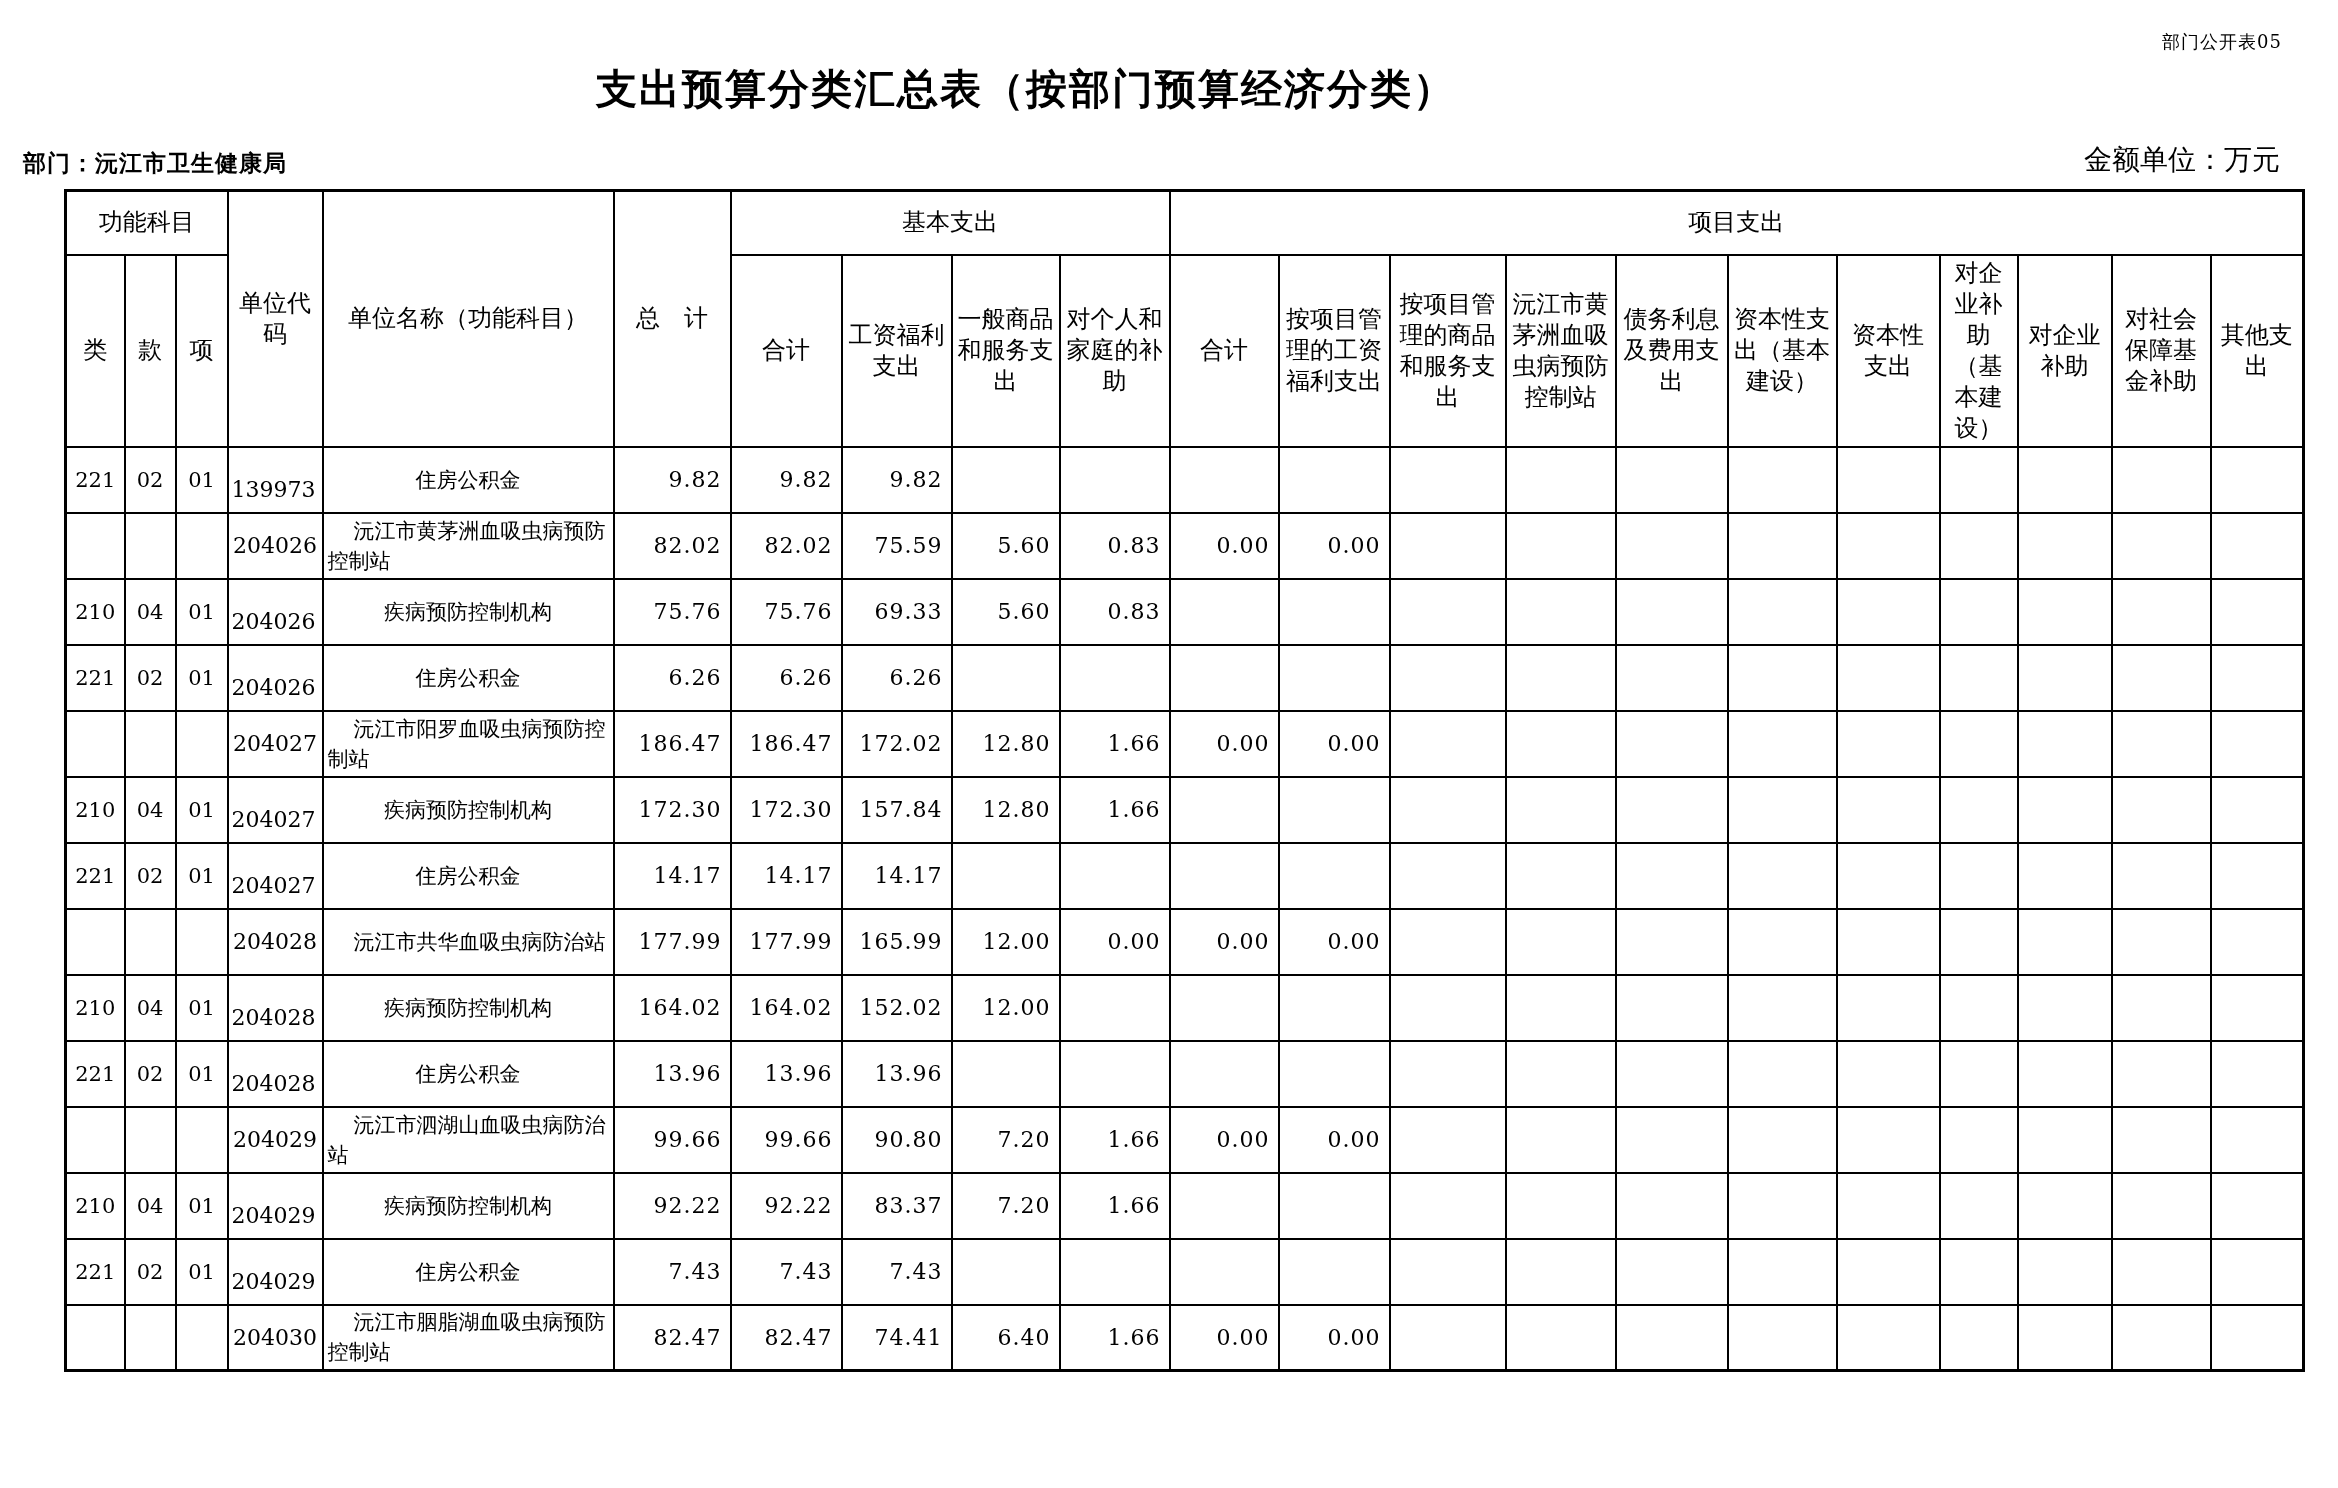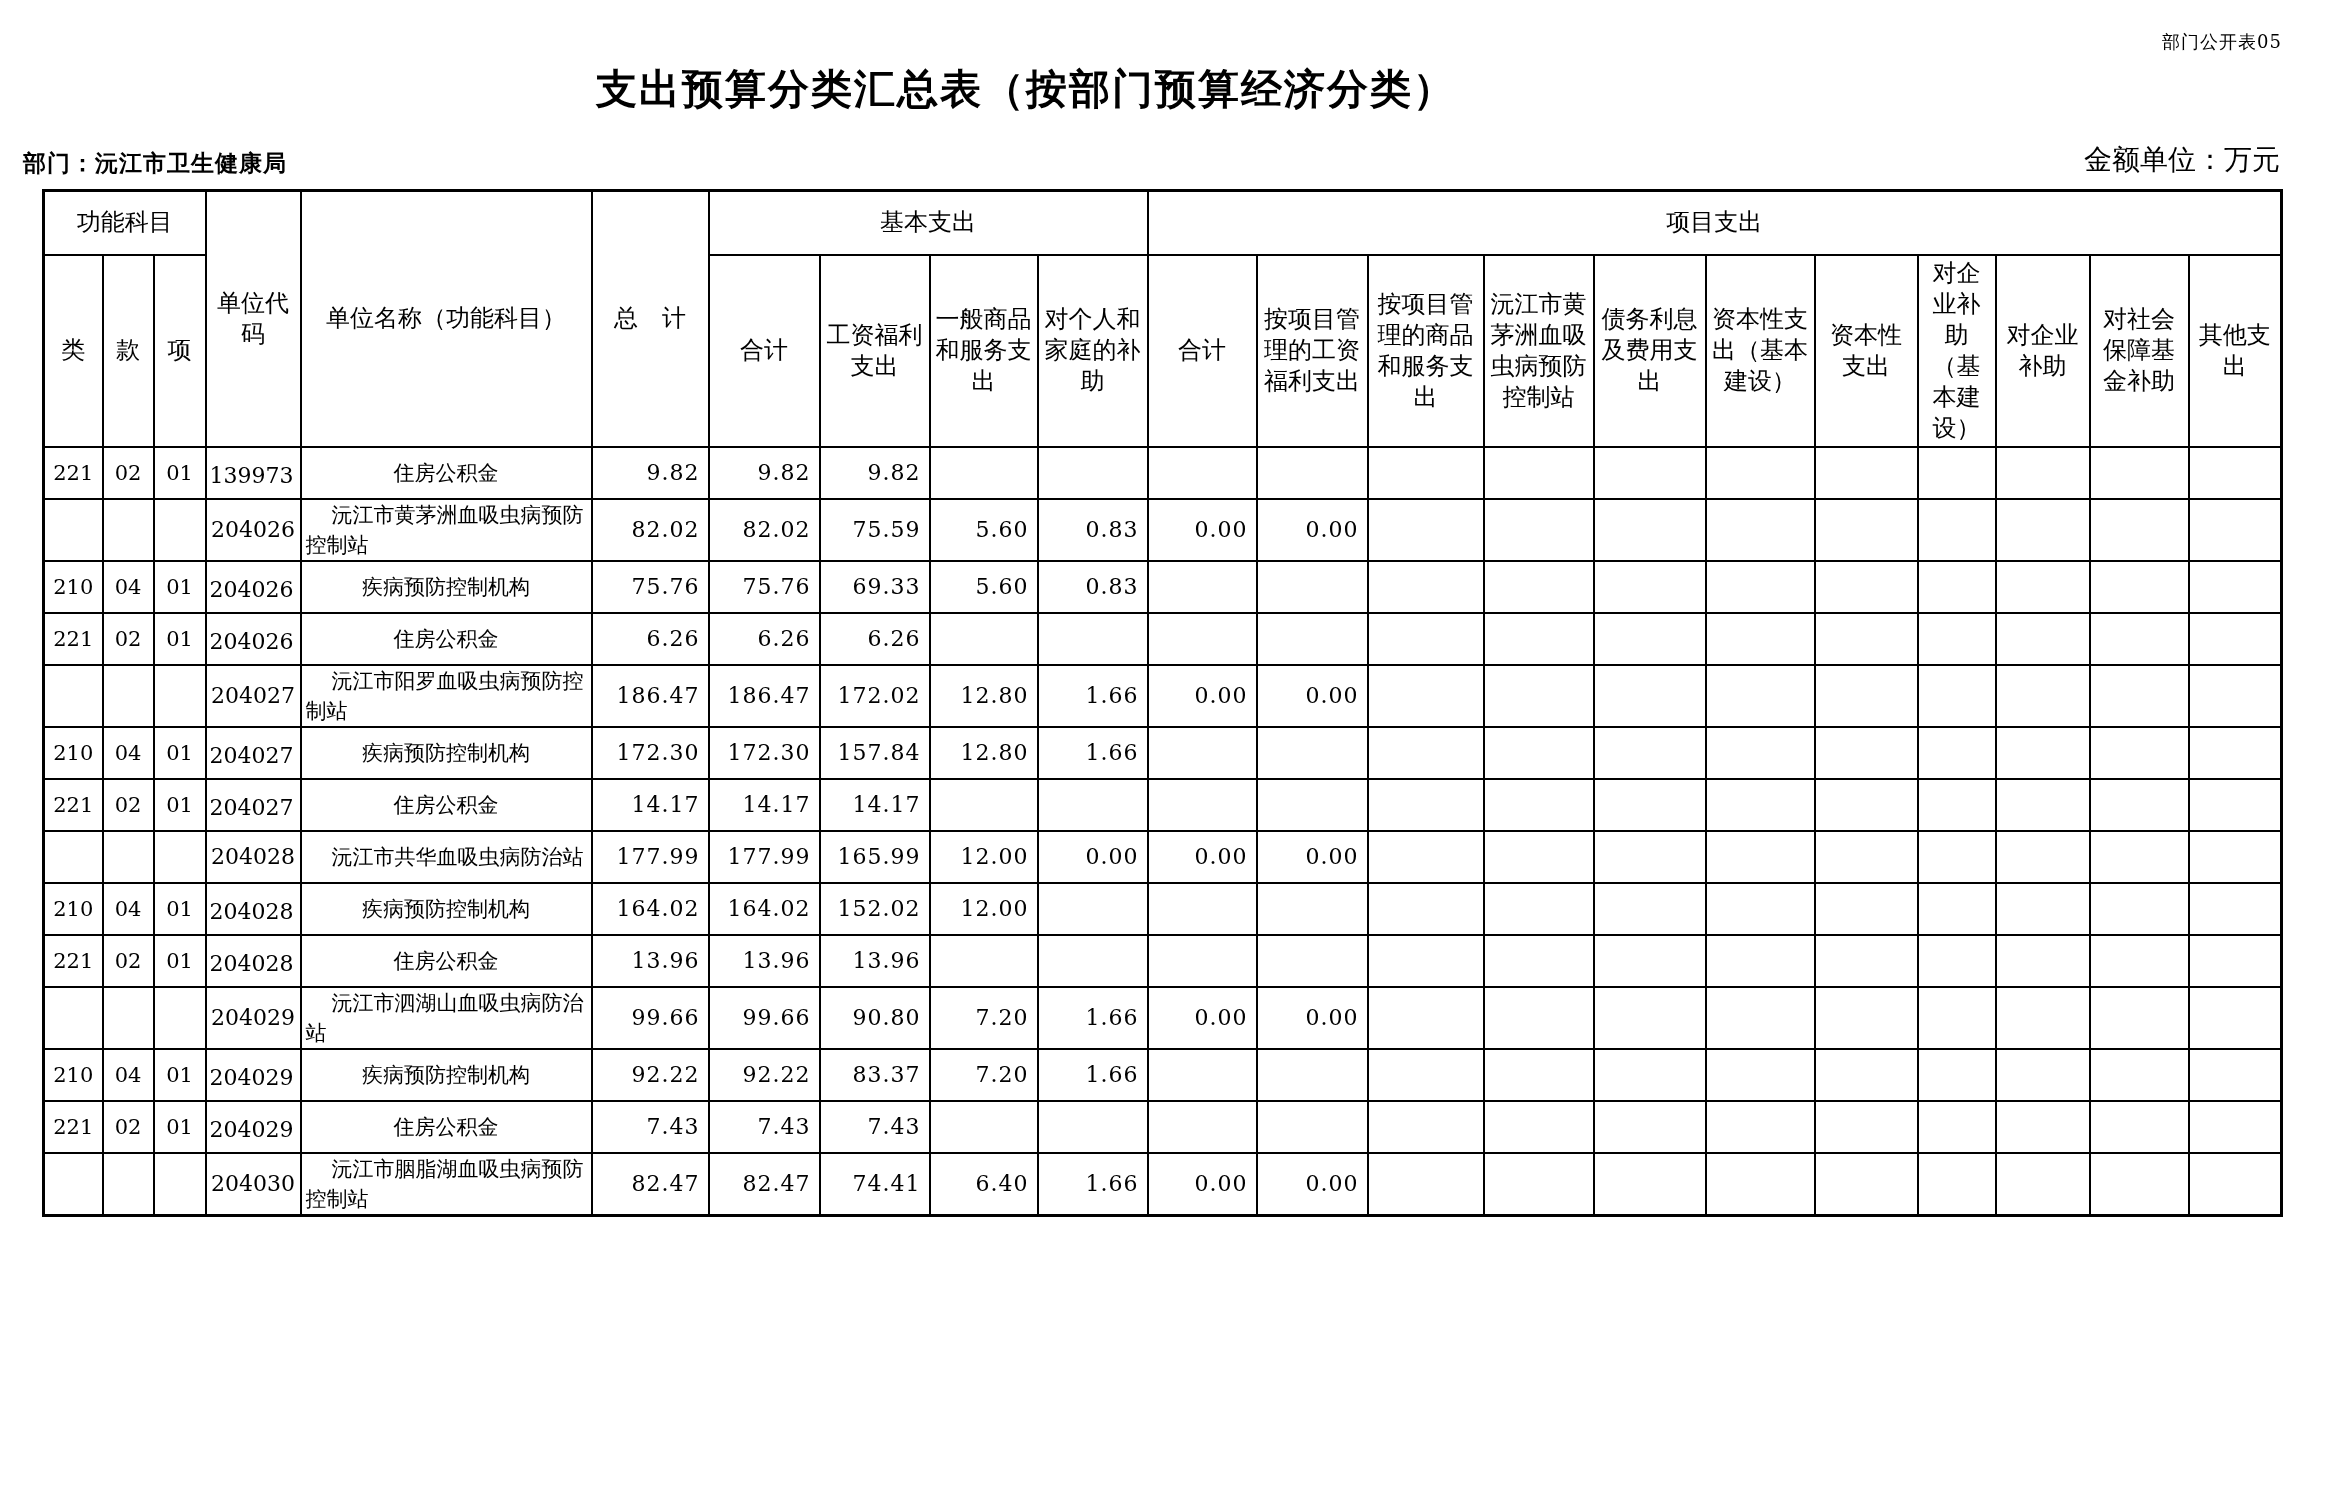--- a/index.html
+++ b/index.html
@@ -34,21 +34,21 @@
   }
   .dept {
     font-size: 23px;
     font-weight: bold;
     font-family: "Liberation Sans", "DejaVu Sans", sans-serif;
     letter-spacing: 1px;
   }
   .unit { font-size: 28px; }
 
   table.budget {
-    margin-left: 42px;
+    margin-left: 64px;
     border-collapse: collapse;
     table-layout: fixed;
     width: 2238px;
     border: 3px solid #000;
     padding-left: 20px;
   }
   table.budget th, table.budget td {
     border: 2px solid #000;
     overflow: hidden;
     word-break: break-all;
@@ -56,21 +56,21 @@
   thead th {
     font-weight: normal;
     font-size: 24px;
     text-align: center;
     vertical-align: middle;
     padding: 2px 3px;
     line-height: 31px;
   }
   tr.h1 { height: 64px; }
   tr.h2 { height: 183px; }
-  tbody tr { height: 52px; }
+  tbody tr { height: 66px; }
 
   td.fn {
     text-align: center;
     vertical-align: middle;
     font-size: 21px;
     padding: 0;
   }
   td.code {
     font-size: 22px;
     vertical-align: bottom;

